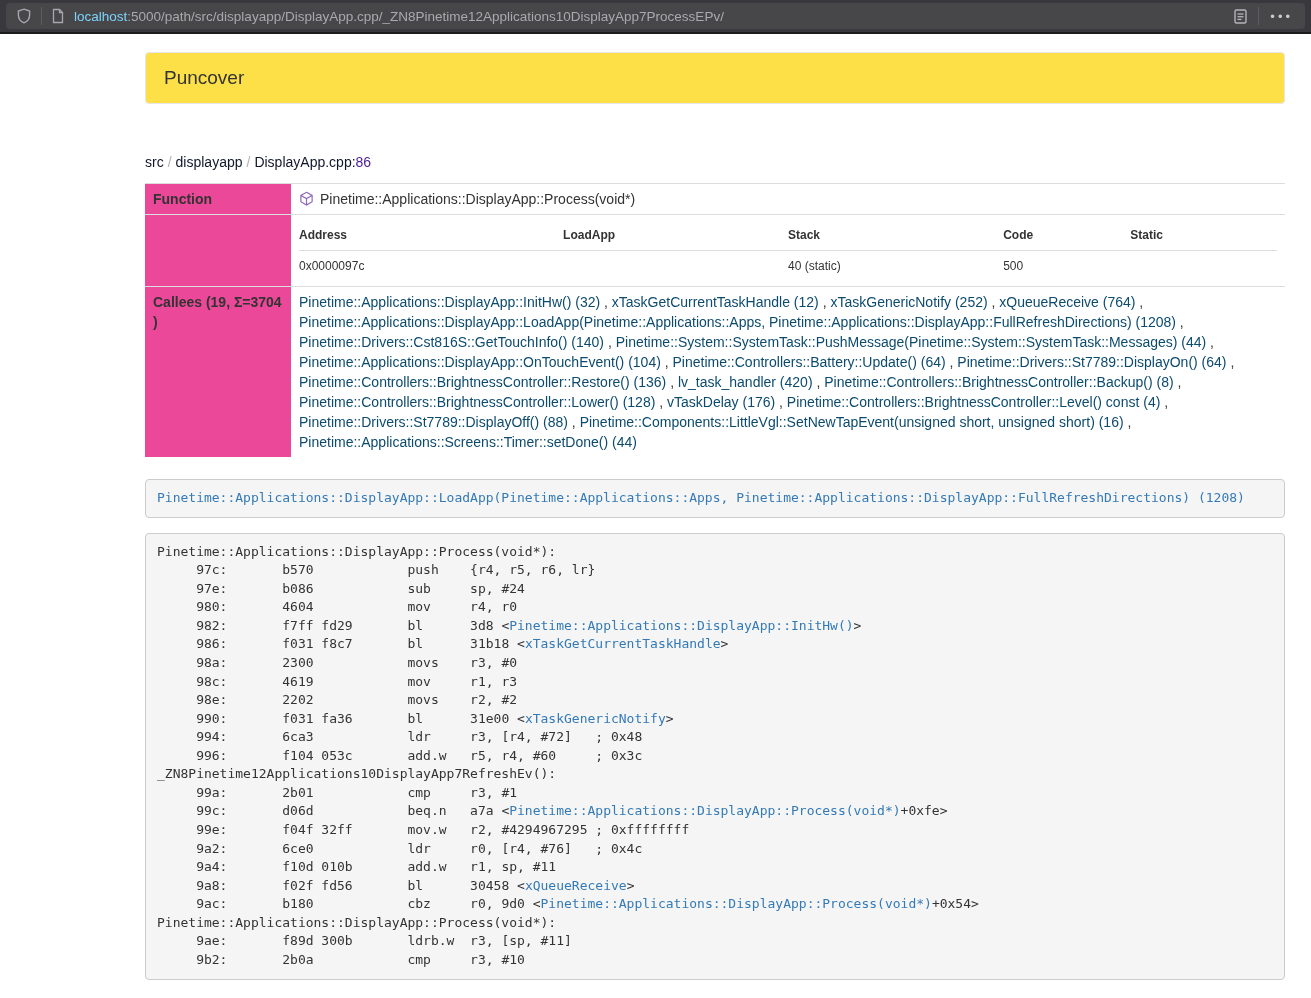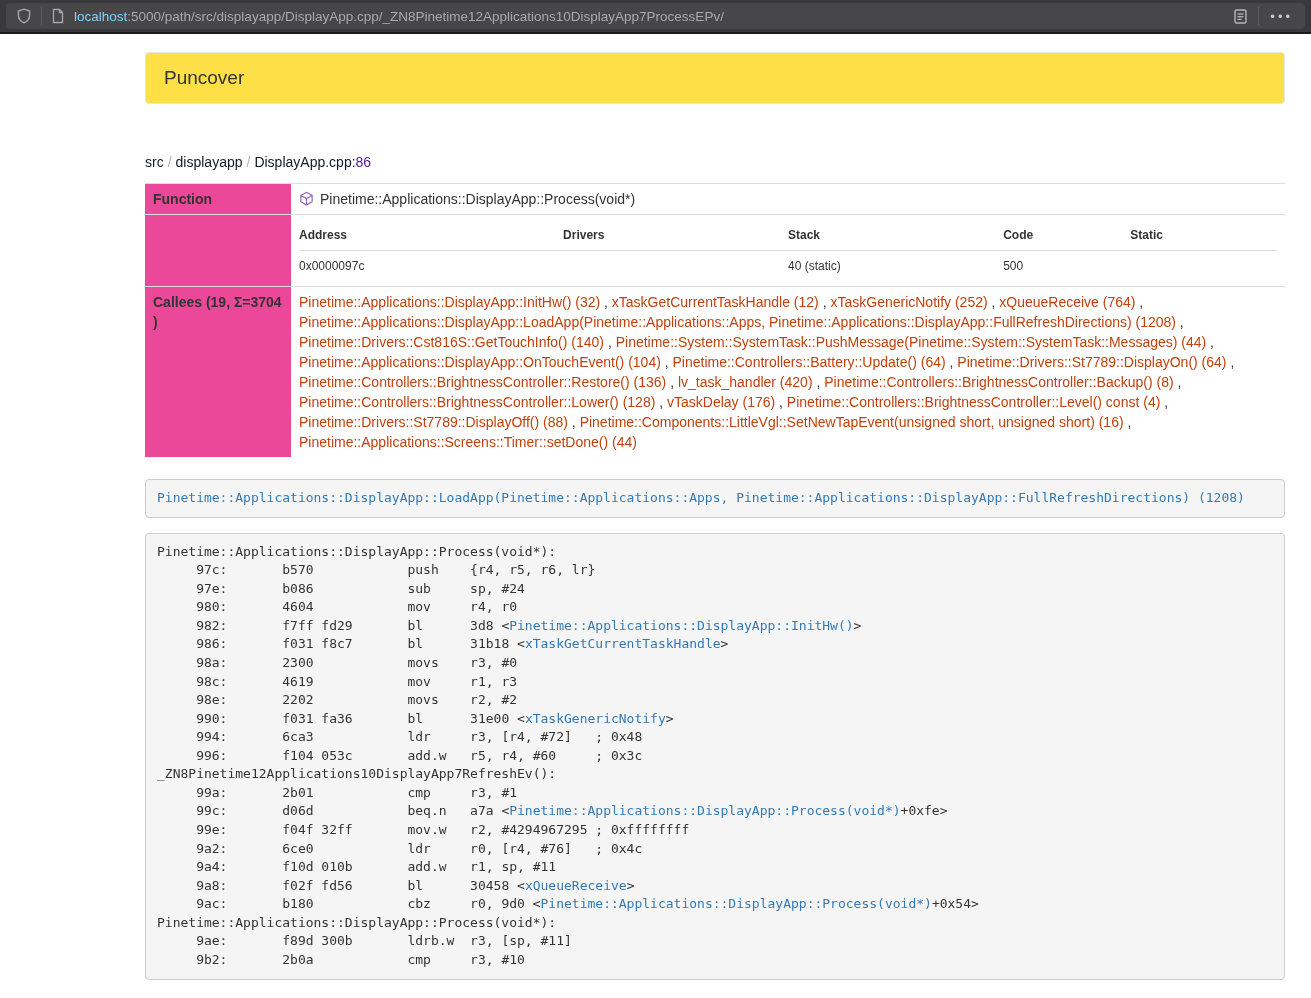--- a/index.html
+++ b/index.html
@@ -33,21 +33,21 @@
   table.main > tbody > tr > th { width:146px; font-weight:bold; background:#ec4899; box-sizing:border-box; }
 
   table.stats { width:100%; border-collapse:collapse; }
   table.stats th, table.stats td { padding:5px 8px 5px 0; text-align:left; font-size:12px; line-height:20px; }
   table.stats tr.vals td { border-top:1px solid #ddd; }
   .col-address { width:27%; } .col-remarks { width:23%; } .col-stack { width:22%; }
   .col-code { width:13%; } .col-static { width:15%; }
 
   .cube { vertical-align:-3px; margin-right:6px; }
 
-  a.sym { color:#c2410c; text-decoration:none; }
+  a.sym { color:#0c4a6e; text-decoration:none; }
 
   pre.codebox { background:#f5f5f5; border:1px solid #ccc; border-radius:4px; color:#333;
                 font-family:"DejaVu Sans Mono", monospace; font-size:13px; line-height:1.42857;
                 padding:9px 11px; margin:0; white-space:pre; overflow:hidden;
                 tab-size:8; -moz-tab-size:8; }
   pre.highlightbox { margin-top:22px; margin-bottom:15px; }
   pre.codebox a { color:#337ab7; text-decoration:none; }
 </style>
 </head>
 <body>
@@ -98,21 +98,21 @@
             </svg><span>Pinetime::Applications::DisplayApp::Process(void*)</span>
         </td>
       </tr>
       <tr>
         <th></th>
         <td>
           <table class="stats">
             <tbody>
               <tr>
                 <th class="col-address">Address</th>
-                <th class="col-remarks">Drivers</th>
+                <th class="col-remarks">LoadApp</th>
                 <th class="col-stack">Stack</th>
                 <th class="col-code">Code</th>
                 <th class="col-static">Static</th>
               </tr>
               <tr class="vals">
                 <td>0x0000097c</td>
                 <td></td>
                 <td>40 (static)</td>
                 <td>500</td>
                 <td></td>

